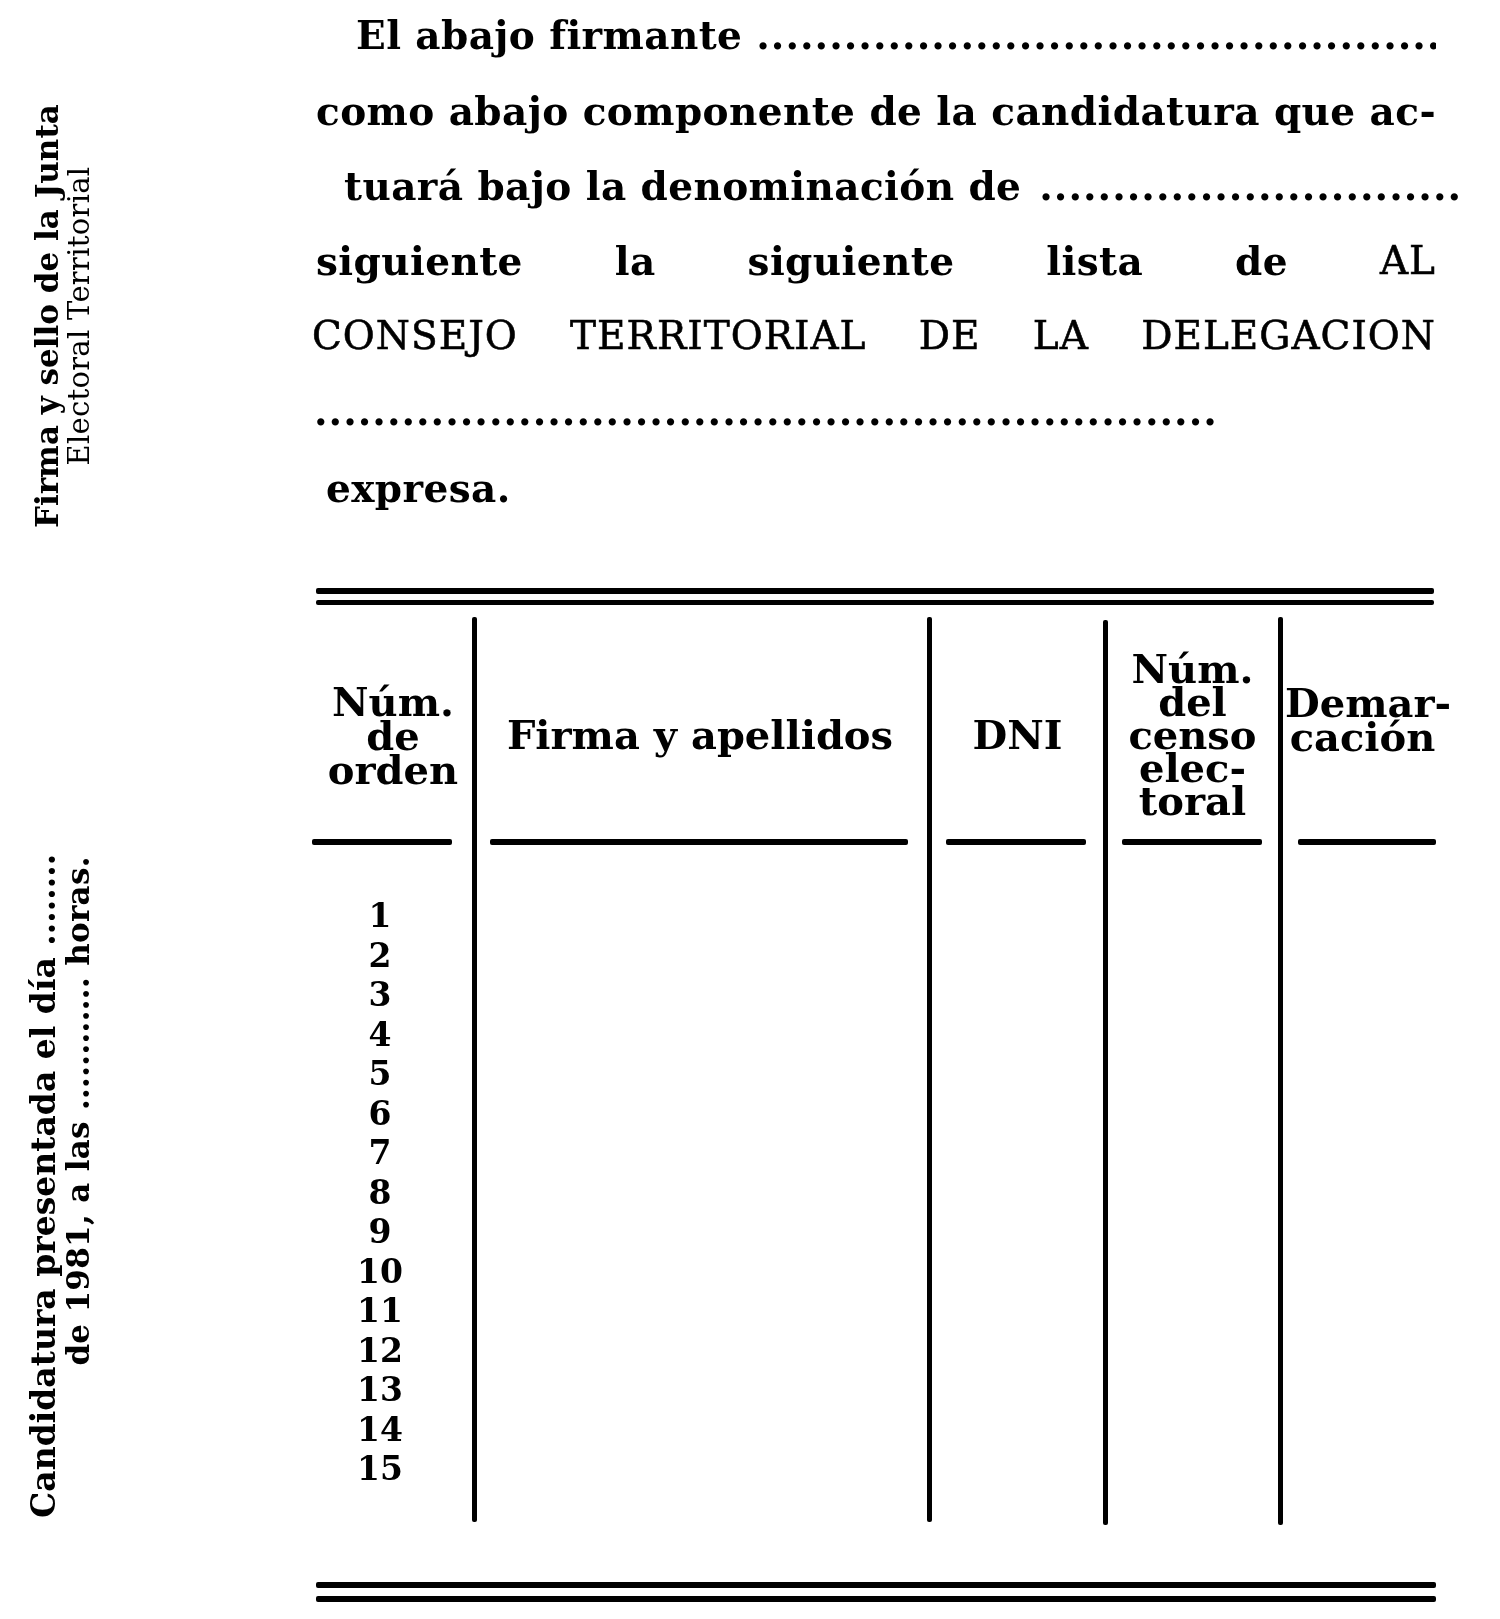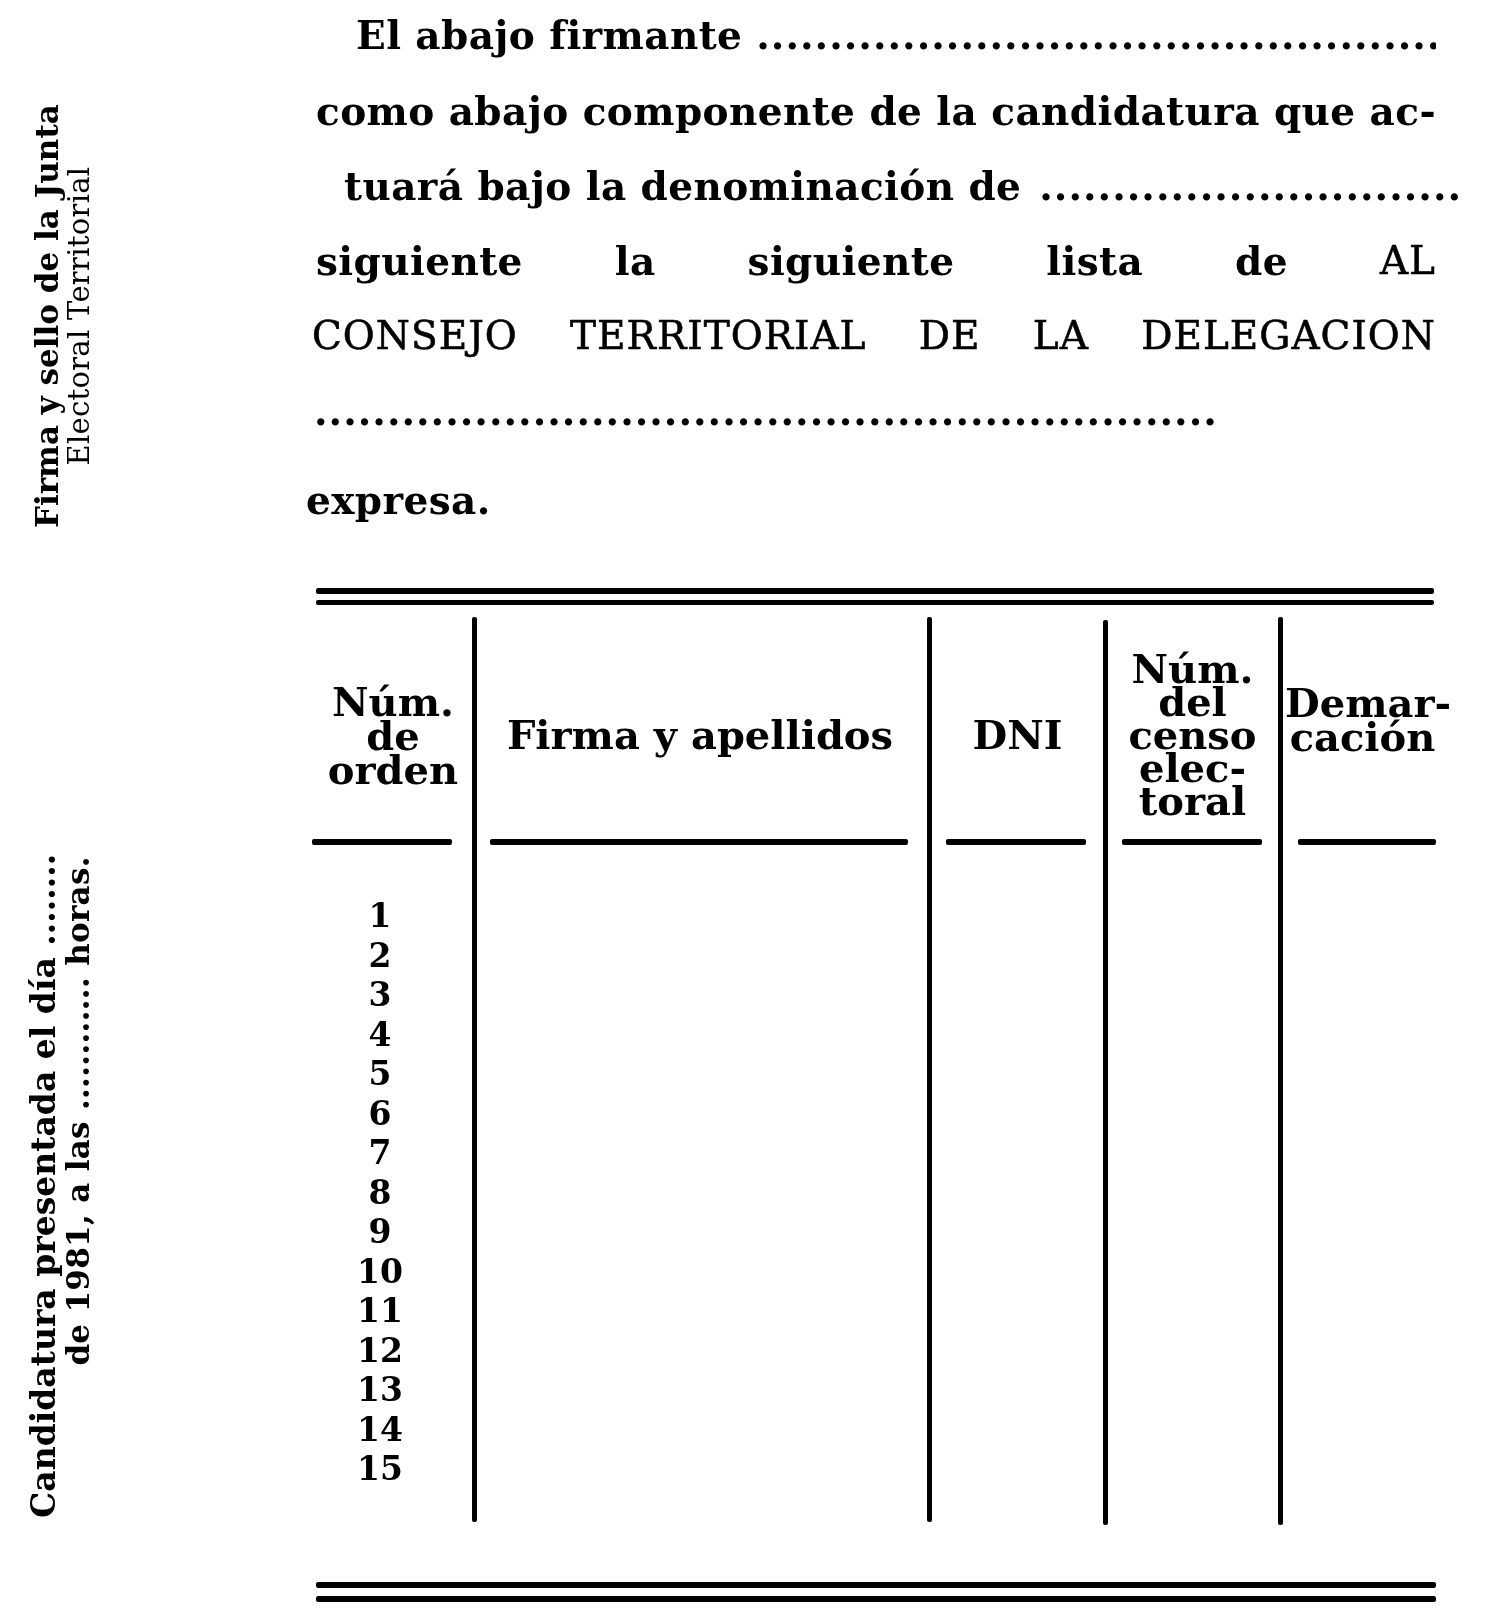--- a/index.html
+++ b/index.html
@@ -79,21 +79,21 @@
   <span class="caps">TERRITORIAL</span>
   <span class="caps">DE</span>
   <span class="caps">LA</span>
   <span class="caps">DELEGACION</span>
 </div>
 
 <div class="pline" style="top:388px; left:314px; width:1122px;">
   <span class="dots" style="flex:1; margin-right:18px;">..............................................................</span>
 </div>
 
-<div class="pline" style="top:465px; left:306px; justify-content:flex-start;margin-top:12px;">
+<div class="pline" style="top:465px; left:326px; justify-content:flex-start;">
   <span>expresa.</span>
 </div>
 
 <div class="hrule" style="left:316px; width:1118px; top:588px; height:6px;"></div>
 <div class="hrule" style="left:316px; width:1118px; top:600px; height:5px;"></div>
 
 <div class="vrule" style="left:472px; top:617px; height:905px;"></div>
 <div class="vrule" style="left:927px; top:617px; height:905px;"></div>
 <div class="vrule" style="left:1103px; top:620px; height:905px;"></div>
 <div class="vrule" style="left:1278px; top:617px; height:908px;"></div>

